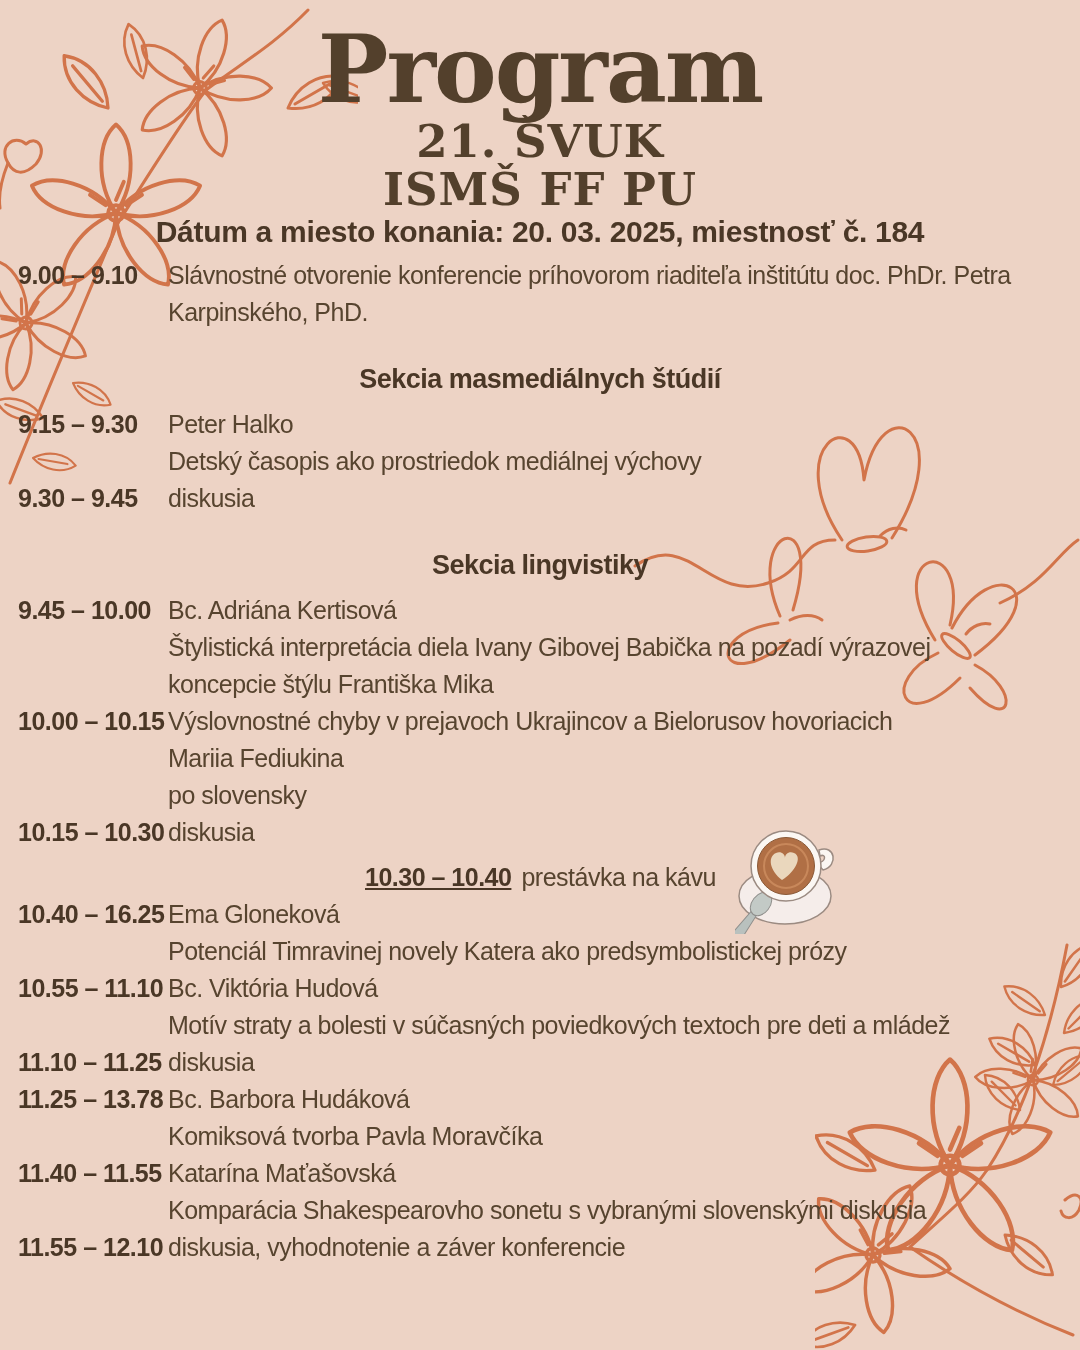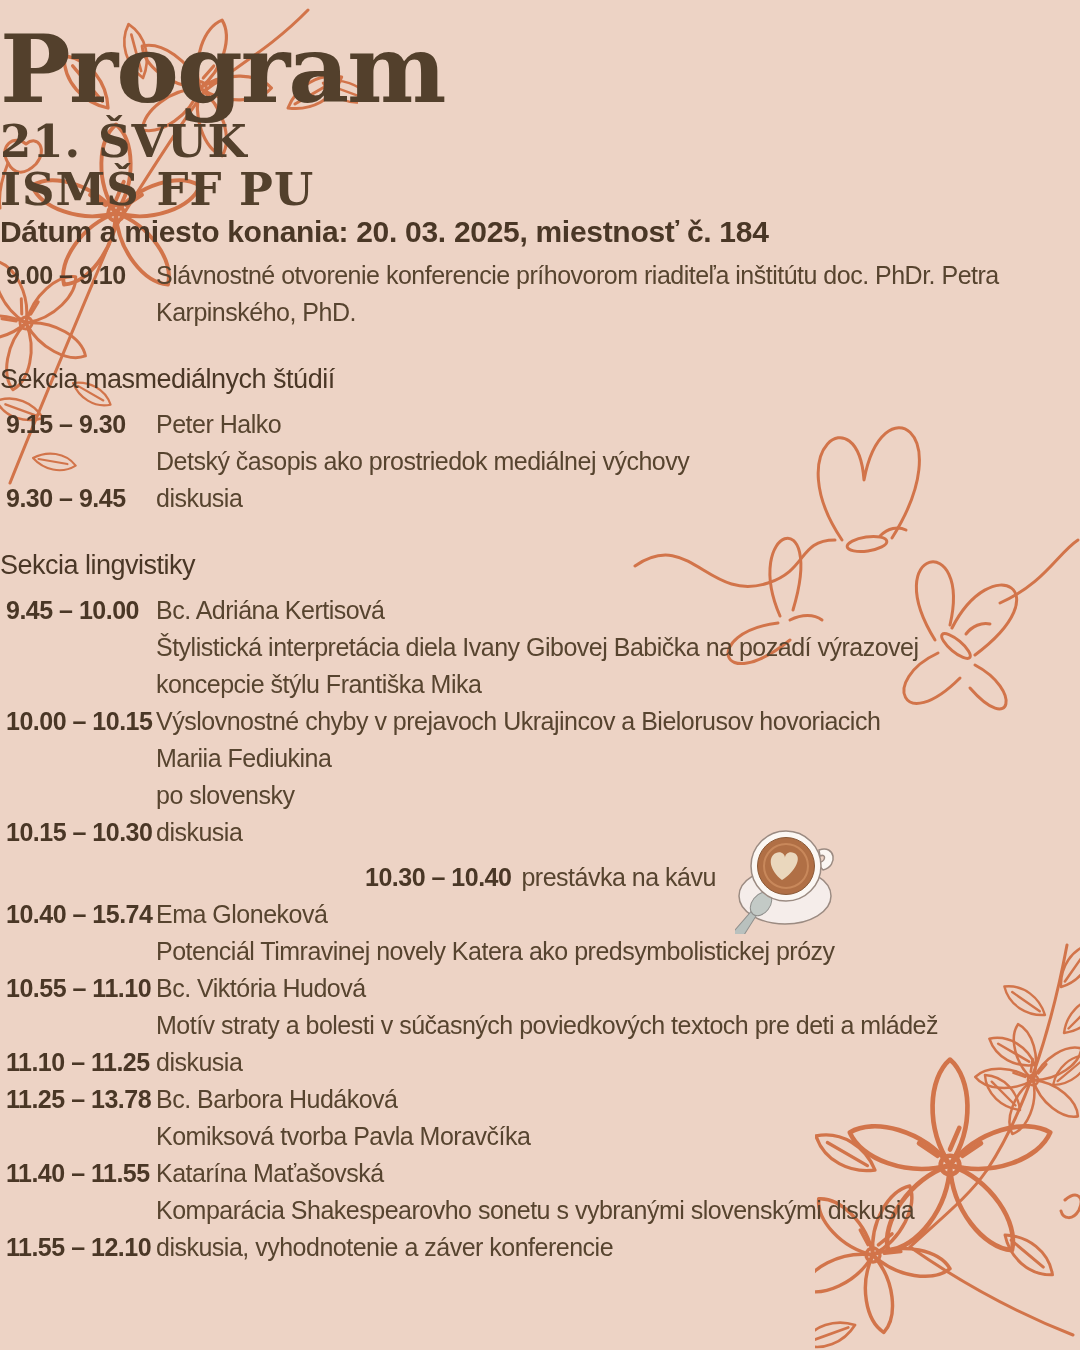--- a/index.html
+++ b/index.html
@@ -1,30 +1,30 @@
 <!DOCTYPE html>
 <html><head>
 <meta charset="utf-8">
 <style>
   html,body{margin:0;padding:0;}
   body{width:1080px;height:1350px;font-family:"Liberation Sans",sans-serif;}
   .poster{position:relative;width:1080px;height:1350px;background:#edd3c5;overflow:hidden;}
   .deco{position:absolute;pointer-events:none;}
   .content-layer{position:relative;z-index:2;}
-  .header{text-align:left;color:#53402c;}
+  .header{text-align:center;color:#53402c;}
   .title{font-family:"DejaVu Serif",serif;font-weight:700;font-size:94px;line-height:1.02;letter-spacing:-2px;padding-top:22px;}
   .subtitle{font-family:"DejaVu Serif",serif;font-weight:600;font-size:45px;line-height:1.06;letter-spacing:1px;}
   .date-line{margin-top:2px;font-size:30px;font-weight:700;color:#4a3726;letter-spacing:-0.3px;}
   .schedule{margin-top:8px;font-size:25px;color:#57442f;letter-spacing:-0.5px;}
   .row{display:flex;line-height:37px;}
-  .time{flex:none;width:150px;padding-left:6px;font-weight:700;color:#4a3726;white-space:nowrap;letter-spacing:-0.5px;}
+  .time{flex:none;width:150px;padding-left:18px;font-weight:700;color:#4a3726;white-space:nowrap;letter-spacing:-0.5px;}
   .entry{flex:1;max-width:908px;}
-  .section-heading{text-align:left;font-weight:400;font-size:27px;color:#4a3726;margin:30px 0 8px 0;line-height:37px;}
+  .section-heading{text-align:center;font-weight:700;font-size:27px;color:#4a3726;margin:30px 0 8px 0;line-height:37px;}
   .break-row{display:flex;line-height:37px;margin-left:365px;margin-top:8px;}
-  .break-row .btime{font-weight:700;color:#4a3726;margin-right:10px;white-space:nowrap;}
+  .break-row .btime{font-weight:700;color:#4a3726;margin-right:10px;white-space:nowrap;text-decoration:underline;}
   svg.lineart{stroke:#d2744a;fill:none;stroke-width:3;stroke-linecap:round;stroke-linejoin:round;}
 </style>
 </head>
 <body>
 
 <div class="poster">
 
   <svg class="deco lineart" style="left:-12px;top:-12px;" width="370" height="510" viewBox="0 0 370 510">
     <defs>
       <path id="petal" d="M0,0 C-16,-24 -14,-56 0,-68 C14,-56 16,-24 0,0"></path>
@@ -173,21 +173,21 @@
           </div>
         </div>
 
       <div class="break-row">
         <span class="btime">10.30 – 10.40</span>
         <span>prestávka na kávu</span>
       </div>
 
       <div>
           <div class="row">
-            <div class="time">10.40 – 15.74</div>
+            <div class="time">10.40 – 16.25</div>
             <div class="entry">
               <div>Ema Gloneková</div>
               <div>Potenciál Timravinej novely Katera ako predsymbolistickej prózy</div>
             </div>
           </div>
           <div class="row">
             <div class="time">10.55 – 11.10</div>
             <div class="entry">
               <div>Bc. Viktória Hudová</div>
               <div>Motív straty a bolesti v súčasných poviedkových textoch pre deti a mládež</div>

